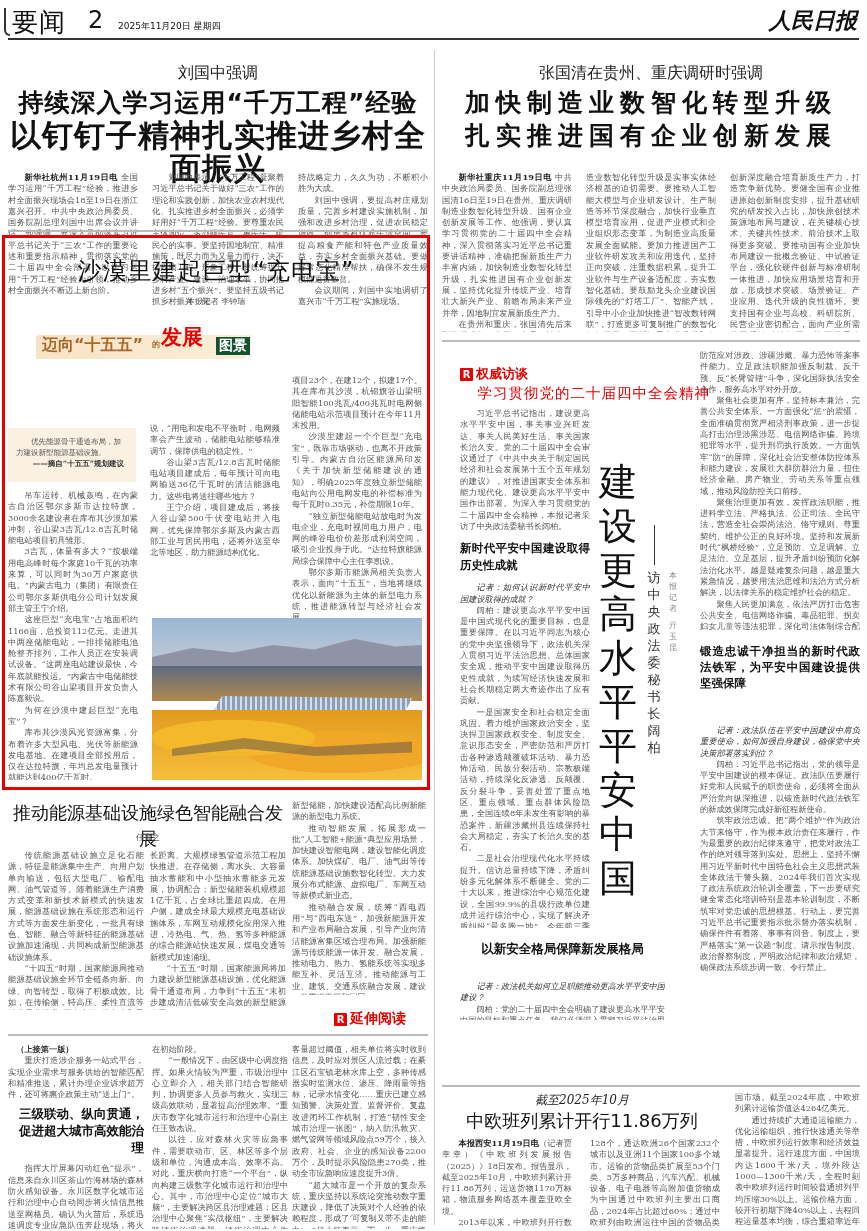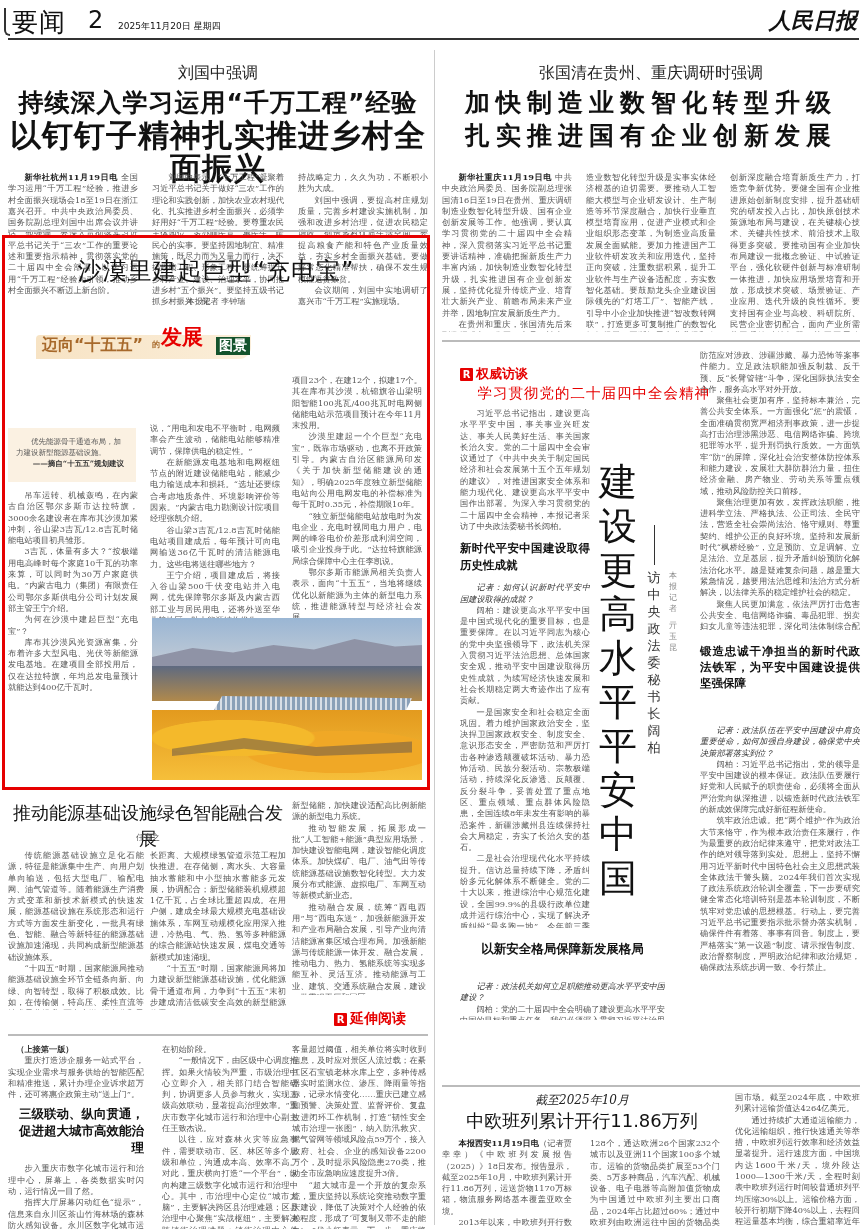--- a/index.html
+++ b/index.html
@@ -122,27 +122,27 @@
 </div>
 
 <div class="quotebox" style="top:428px;">
   <div style="text-indent:2em;">优先能源骨干通道布局，加力建设新型能源基础设施。</div>
   <div class="src">——摘自“十五五”规划建议</div>
 </div>
 
 <div class="abs col-text" style="left:8px;top:490px;width:130px;height:290px;overflow:hidden;">
   <p>吊车运转、机械轰鸣，在内蒙古自治区鄂尔多斯市达拉特旗，3000余名建设者在库布其沙漠加紧冲刺，谷山梁3吉瓦/12.8吉瓦时储能电站项目初具雏形。</p>
   <p>3吉瓦，体量有多大？“按极端用电高峰时每个家庭10千瓦的功率来算，可以同时为30万户家庭供电。”内蒙古电力（集团）有限责任公司鄂尔多斯供电分公司计划发展部主管王宁介绍。</p>
+  <p>这座巨型“充电宝”占地面积约1166亩，总投资112亿元。走进其中两座储能电站，一排排储能电池舱整齐排列，工作人员正在安装调试设备。“这两座电站建设最快，今年底就能投运。”内蒙古中电储能技术有限公司谷山梁项目开发负责人陈嘉毅说。</p>
   <p>为何在沙漠中建起巨型“充电宝”？</p>
   <p>库布其沙漠风光资源富集，分布着许多大型风电、光伏等新能源发电基地。在建项目全部投用后，仅在达拉特旗，年均总发电量预计就能达到400亿千瓦时。</p>
 
 </div>
 <div class="abs col-text" style="left:150px;top:423px;width:130px;height:195px;overflow:hidden;">
   <p class="noind">说，“用电和发电不平衡时，电网频率会产生波动，储能电站能够精准调节，保障供电的稳定性。”</p>
-  <p>在新能源发电基地和电网枢纽节点的附近建设储能电站，能减少电力输送成本和损耗。“选址还要综合考虑地质条件、环境影响评价等因素。”内蒙古电力勘测设计院项目经理张凯介绍。</p>
   <p>谷山梁3吉瓦/12.8吉瓦时储能电站项目建成后，每年预计可向电网输送36亿千瓦时的清洁能源电力。这些电将送往哪些地方？</p>
   <p>王宁介绍，项目建成后，将接入谷山梁500千伏变电站并入电网，优先保障鄂尔多斯及内蒙古西部工业与居民用电，还将外送至华北等地区，助力能源结构优化。</p>
 
 </div>
 <div class="abs col-text" style="left:292px;top:375px;width:130px;height:245px;overflow:hidden;">
   <p class="noind">项目23个，在建12个，拟建17个。其在库布其沙漠，杭锦旗谷山梁明阳智能100兆瓦/400兆瓦时电网侧储能电站示范项目预计在今年11月末投用。</p>
   <p>沙漠里建起一个个巨型“充电宝”，既靠市场驱动，也离不开政策引导。内蒙古自治区能源局印发《关于加快新型储能建设的通知》，明确2025年度独立新型储能电站向公用电网发电的补偿标准为每千瓦时0.35元，补偿期限10年。</p>
   <p>“独立新型储能电站放电时为发电企业，充电时视同电力用户，电网的峰谷电价价差形成利润空间，吸引企业投身于此。”达拉特旗能源局综合保障中心主任李凯说。</p>
   <p>鄂尔多斯市能源局相关负责人表示，面向“十五五”，当地将继续优化以新能源为主体的新型电力系统，推进能源转型与经济社会发展。</p>
 
@@ -176,24 +176,23 @@
 </div>
 <div class="abs" style="left:320px;top:1010px;width:100px;text-align:center;color:#e60000;font-family:'DejaVu Sans',sans-serif;font-weight:bold;font-size:14px;">
   <span class="rtag">R</span><span>延伸阅读</span>
 </div>
 <div class="hrule" style="left:8px;top:1034px;width:420px;"></div>
 
 <div class="abs col-text" style="left:8px;top:1044px;width:136px;height:185px;overflow:hidden;">
   <p class="noind" style="font-weight:bold;color:#333;padding-left:1em;">（上接第一版）</p>
   <p>重庆打造涉企服务一站式平台，实现企业需求与服务供给的智能匹配和精准推送，累计办理企业诉求超万件，还可将惠企政策主动“送上门”。</p>
   <div class="subhead" style="font-size:12.5px;line-height:17px;text-align:right;margin:6px 0;">三级联动、纵向贯通，促进超大城市高效能治理</div>
-  <p>步入重庆市数字化城市运行和治理中心，屏幕上，各类数据实时闪动，运行情况一目了然。</p>
   <p>指挥大厅屏幕闪动红色“提示”，信息来自永川区茶山竹海林场的森林防火感知设备。永川区数字化城市运行和治理中心自动同步将火情信息推送至网格员。确认为火苗后，系统迅速调度专业应急队伍奔赴现场，将火情扑灭</p>
 </div>
-<div class="abs col-text" style="left:162px;top:1044px;width:136px;height:185px;overflow:hidden;">
+<div class="abs col-text" style="left:152px;top:1044px;width:136px;height:185px;overflow:hidden;">
   <p class="noind">在初始阶段。</p>
   <p>“一般情况下，由区级中心调度指挥。如果火情较为严重，市级治理中心立即介入，相关部门结合智能研判，协调更多人员参与救火，实现三级高效联动，显著提高治理效率。”重庆市数字化城市运行和治理中心副主任王致杰说。</p>
   <p>以往，应对森林火灾等应急事件，需要联动市、区、林区等多个层级和单位，沟通成本高、效率不高。对此，重庆横向打造“一个平台”，纵向构建三级数字化城市运行和治理中心。其中，市治理中心定位“城市大脑”，主要解决跨区县治理难题；区县治理中心聚焦“实战枢纽”，主要解决跨镇街治理难题；镇街治理中心作为“执行末端”，主要解决跨村社治理难题，已覆盖1031个镇街。</p>
 
 </div>
 <div class="abs col-text" style="left:292px;top:1044px;width:134px;height:185px;overflow:hidden;">
   <p class="noind">客量超过阈值，相关单位将实时收到信息，及时应对景区人流过载；在綦江区石宝镇老林水库上空，多种传感器实时监测水位、渗压、降雨量等指标，记录水情变化……重庆已建立感知预警、决策处置、监督评价、复盘改进闭环工作机制，打造“韧性安全城市治理一张图”，纳入防汛救灾、燃气管网等领域风险点59万个，接入政府、社会、企业的感知设备2200万个，及时提示风险隐患270类，推动全市应急响应速度提升3倍。</p>
   <p>“超大城市是一个开放的复杂系统，重庆坚持以系统论突推动数字重庆建设，降低了决策对个人经验的依赖程度，形成了‘可复制又带不走的能力’。”代小红表示。下一步，重庆将持续推进市域数字化转型，开发更多实用、好用的应用，奋力探索超大城市现代化治理新路子。</p>
 </div>
 

